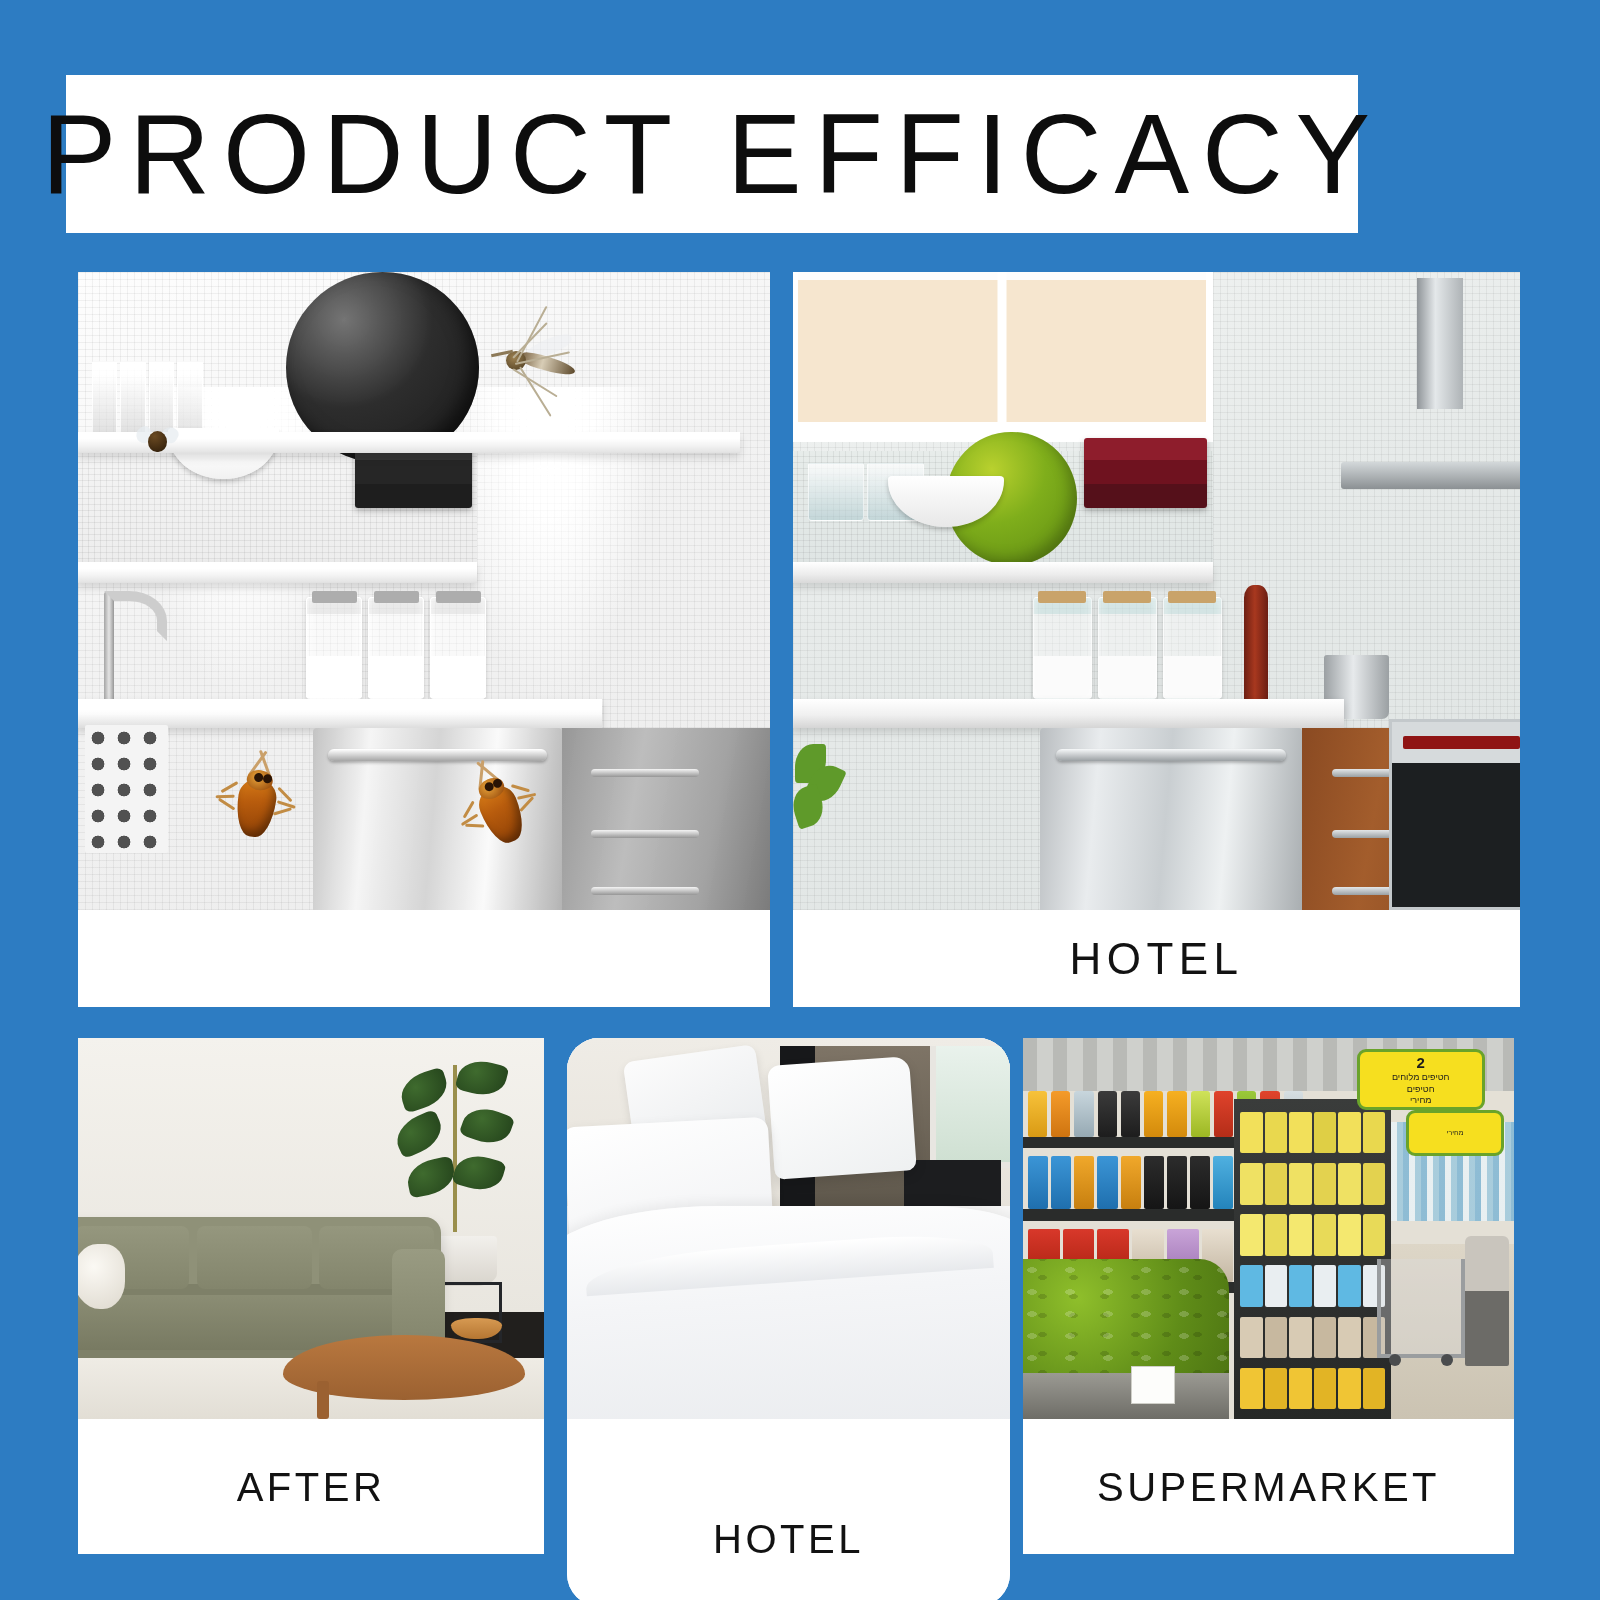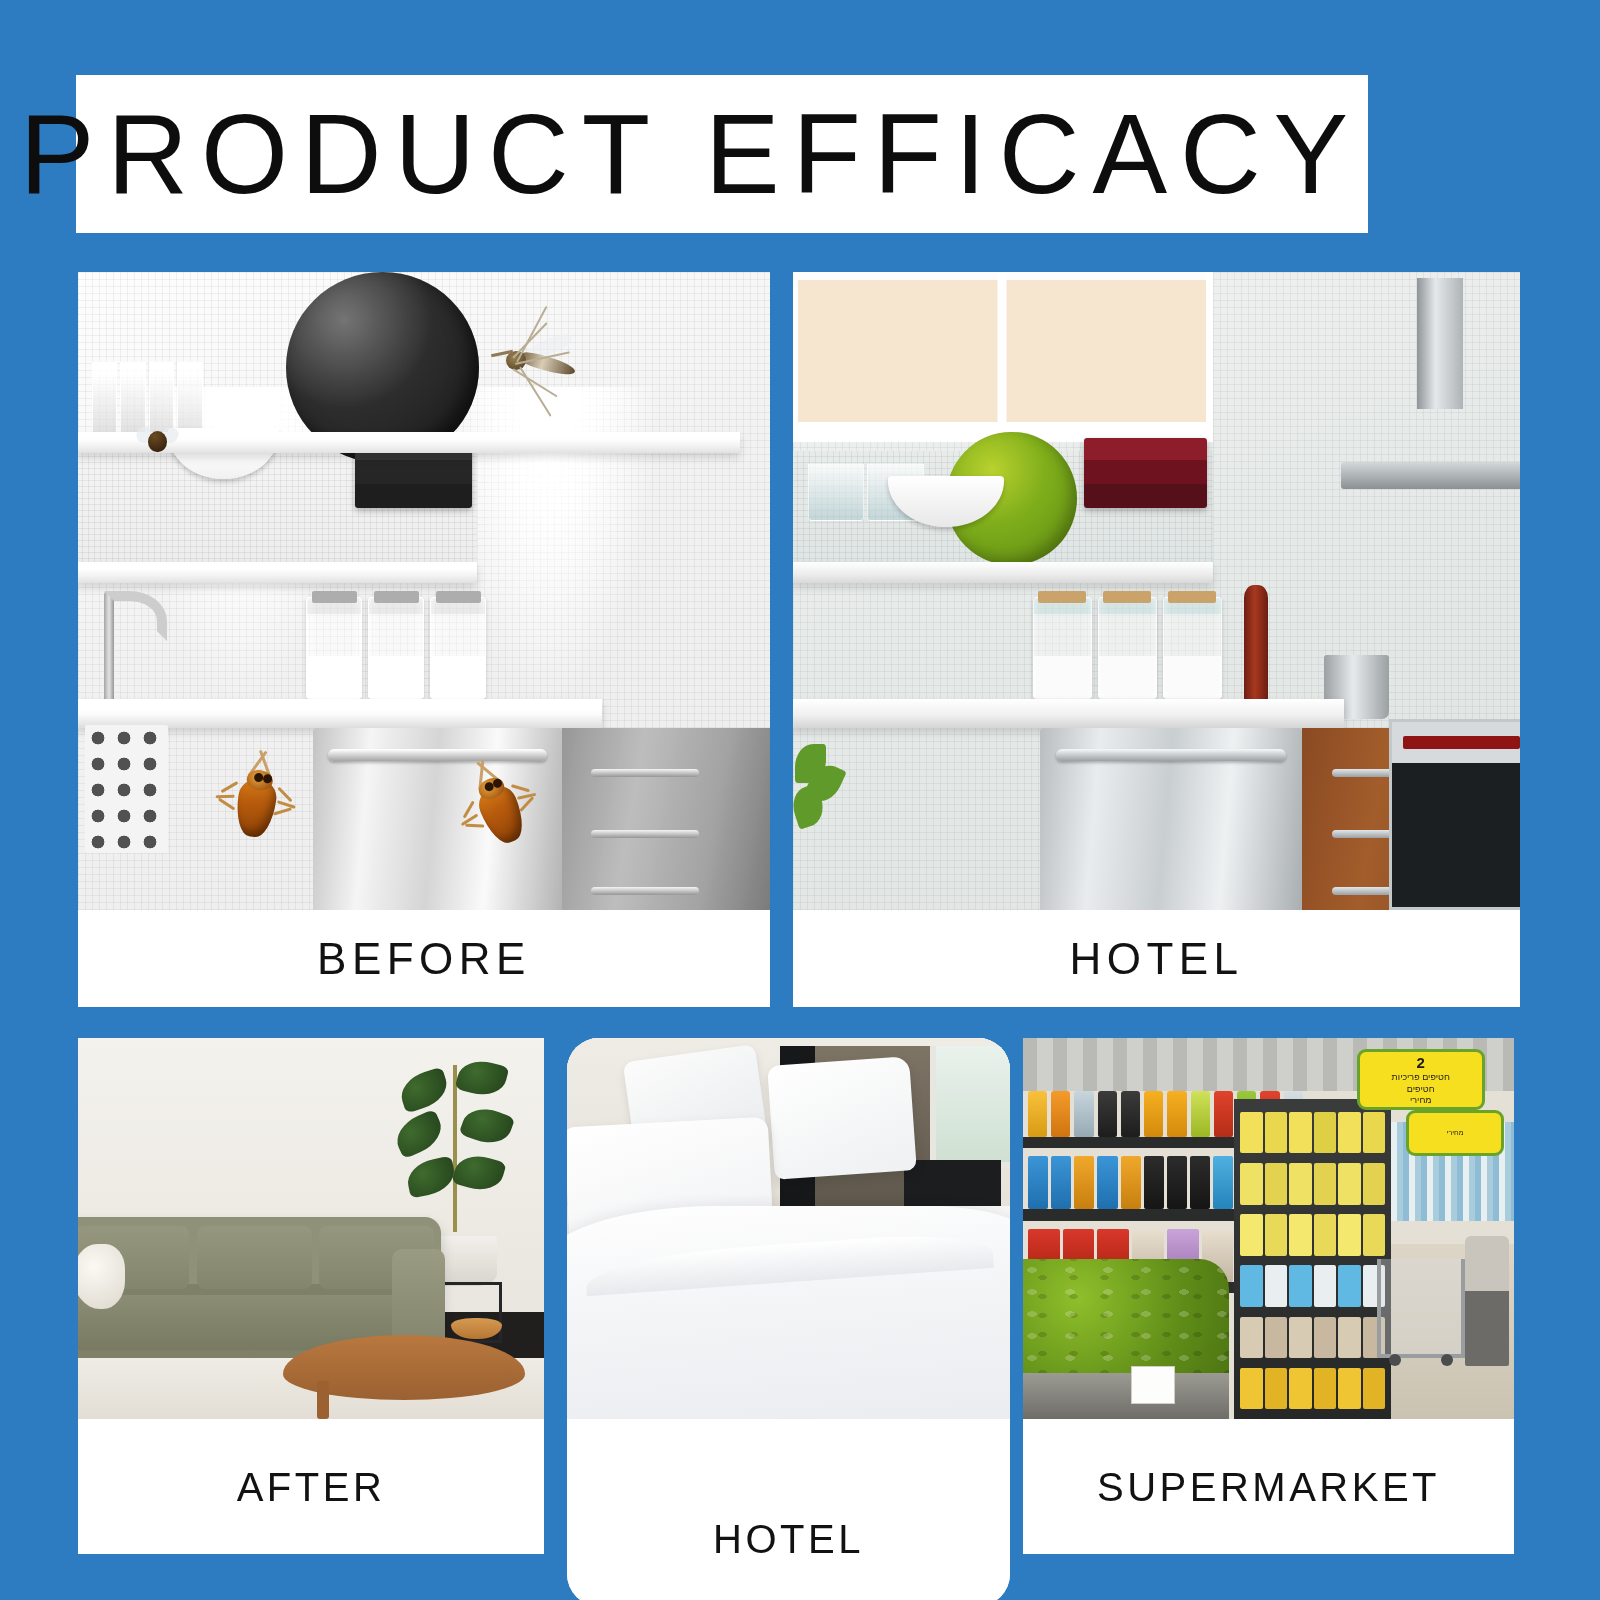--- a/index.html
+++ b/index.html
@@ -6,23 +6,23 @@
   html, body {
     width: 1600px; height: 1600px;
     font-family: "Liberation Sans", sans-serif;
     overflow: hidden;
   }
   body { background: #2d7cc2; position: relative; }
 
   
   .title-bar {
     position: absolute;
-    left: 76px; top: 75px; width: 1292px; height: 158px;
+    left: 66px; top: 75px; width: 1292px; height: 158px;
     background: #ffffff;
-    display: flex; align-items: center; justify-content: flex-end;
+    display: flex; align-items: center; justify-content: center;
   }
   .title-text {
     font-size: 113px;
     font-weight: 300;
     letter-spacing: 13px;
     color: #0d0d0d;
     line-height: 1;
     white-space: nowrap;
     font-stretch: condensed;
     transform: scaleX(0.99);
@@ -662,23 +662,20 @@
       <div class="leg r1"></div>
         <div class="leg r2"></div>
         <div class="leg r3"></div>
       <div class="body"></div>
         <div class="head">
           <span class="eye l"></span>
           <span class="eye r"></span>
         </div>
     </div>
   </div>
-  <div class="cap">
-    <span class="cap-text">BEFORE</span>
-  </div>
 </div>
 
 <div class="panel" id="panel-after">
   <div class="photo">
     <div class="kitchen">
       <div class="k-wall"></div>
       <div class="k-upper-cab"></div>
       <div class="k-backsplash-mid"></div>
       <div class="k-plate k-plate-green"></div>
       <div class="k-glasses" style="top:30%; left:2%; height:9%;">
@@ -873,21 +870,21 @@
             <i style="background:#e2b425"></i>
             <i style="background:#f0c534"></i>
           <i style="background:#e2b425"></i>
             <i style="background:#f0c534"></i>
             <i style="background:#e2b425"></i>
         </div>
       </div>
 
       <div class="mk-sign">
         <b>2</b>
-        <span>חטיפים פריכיות</span>
+        <span>חטיפים מלוחים</span>
         <span>חטיפים</span>
         <span>מחירי</span>
       </div>
       <div class="mk-sign2">
         <span>מחירי</span>
       </div>
 
       <div class="mk-cart"></div>
       <div class="mk-person"></div>
     </div>

